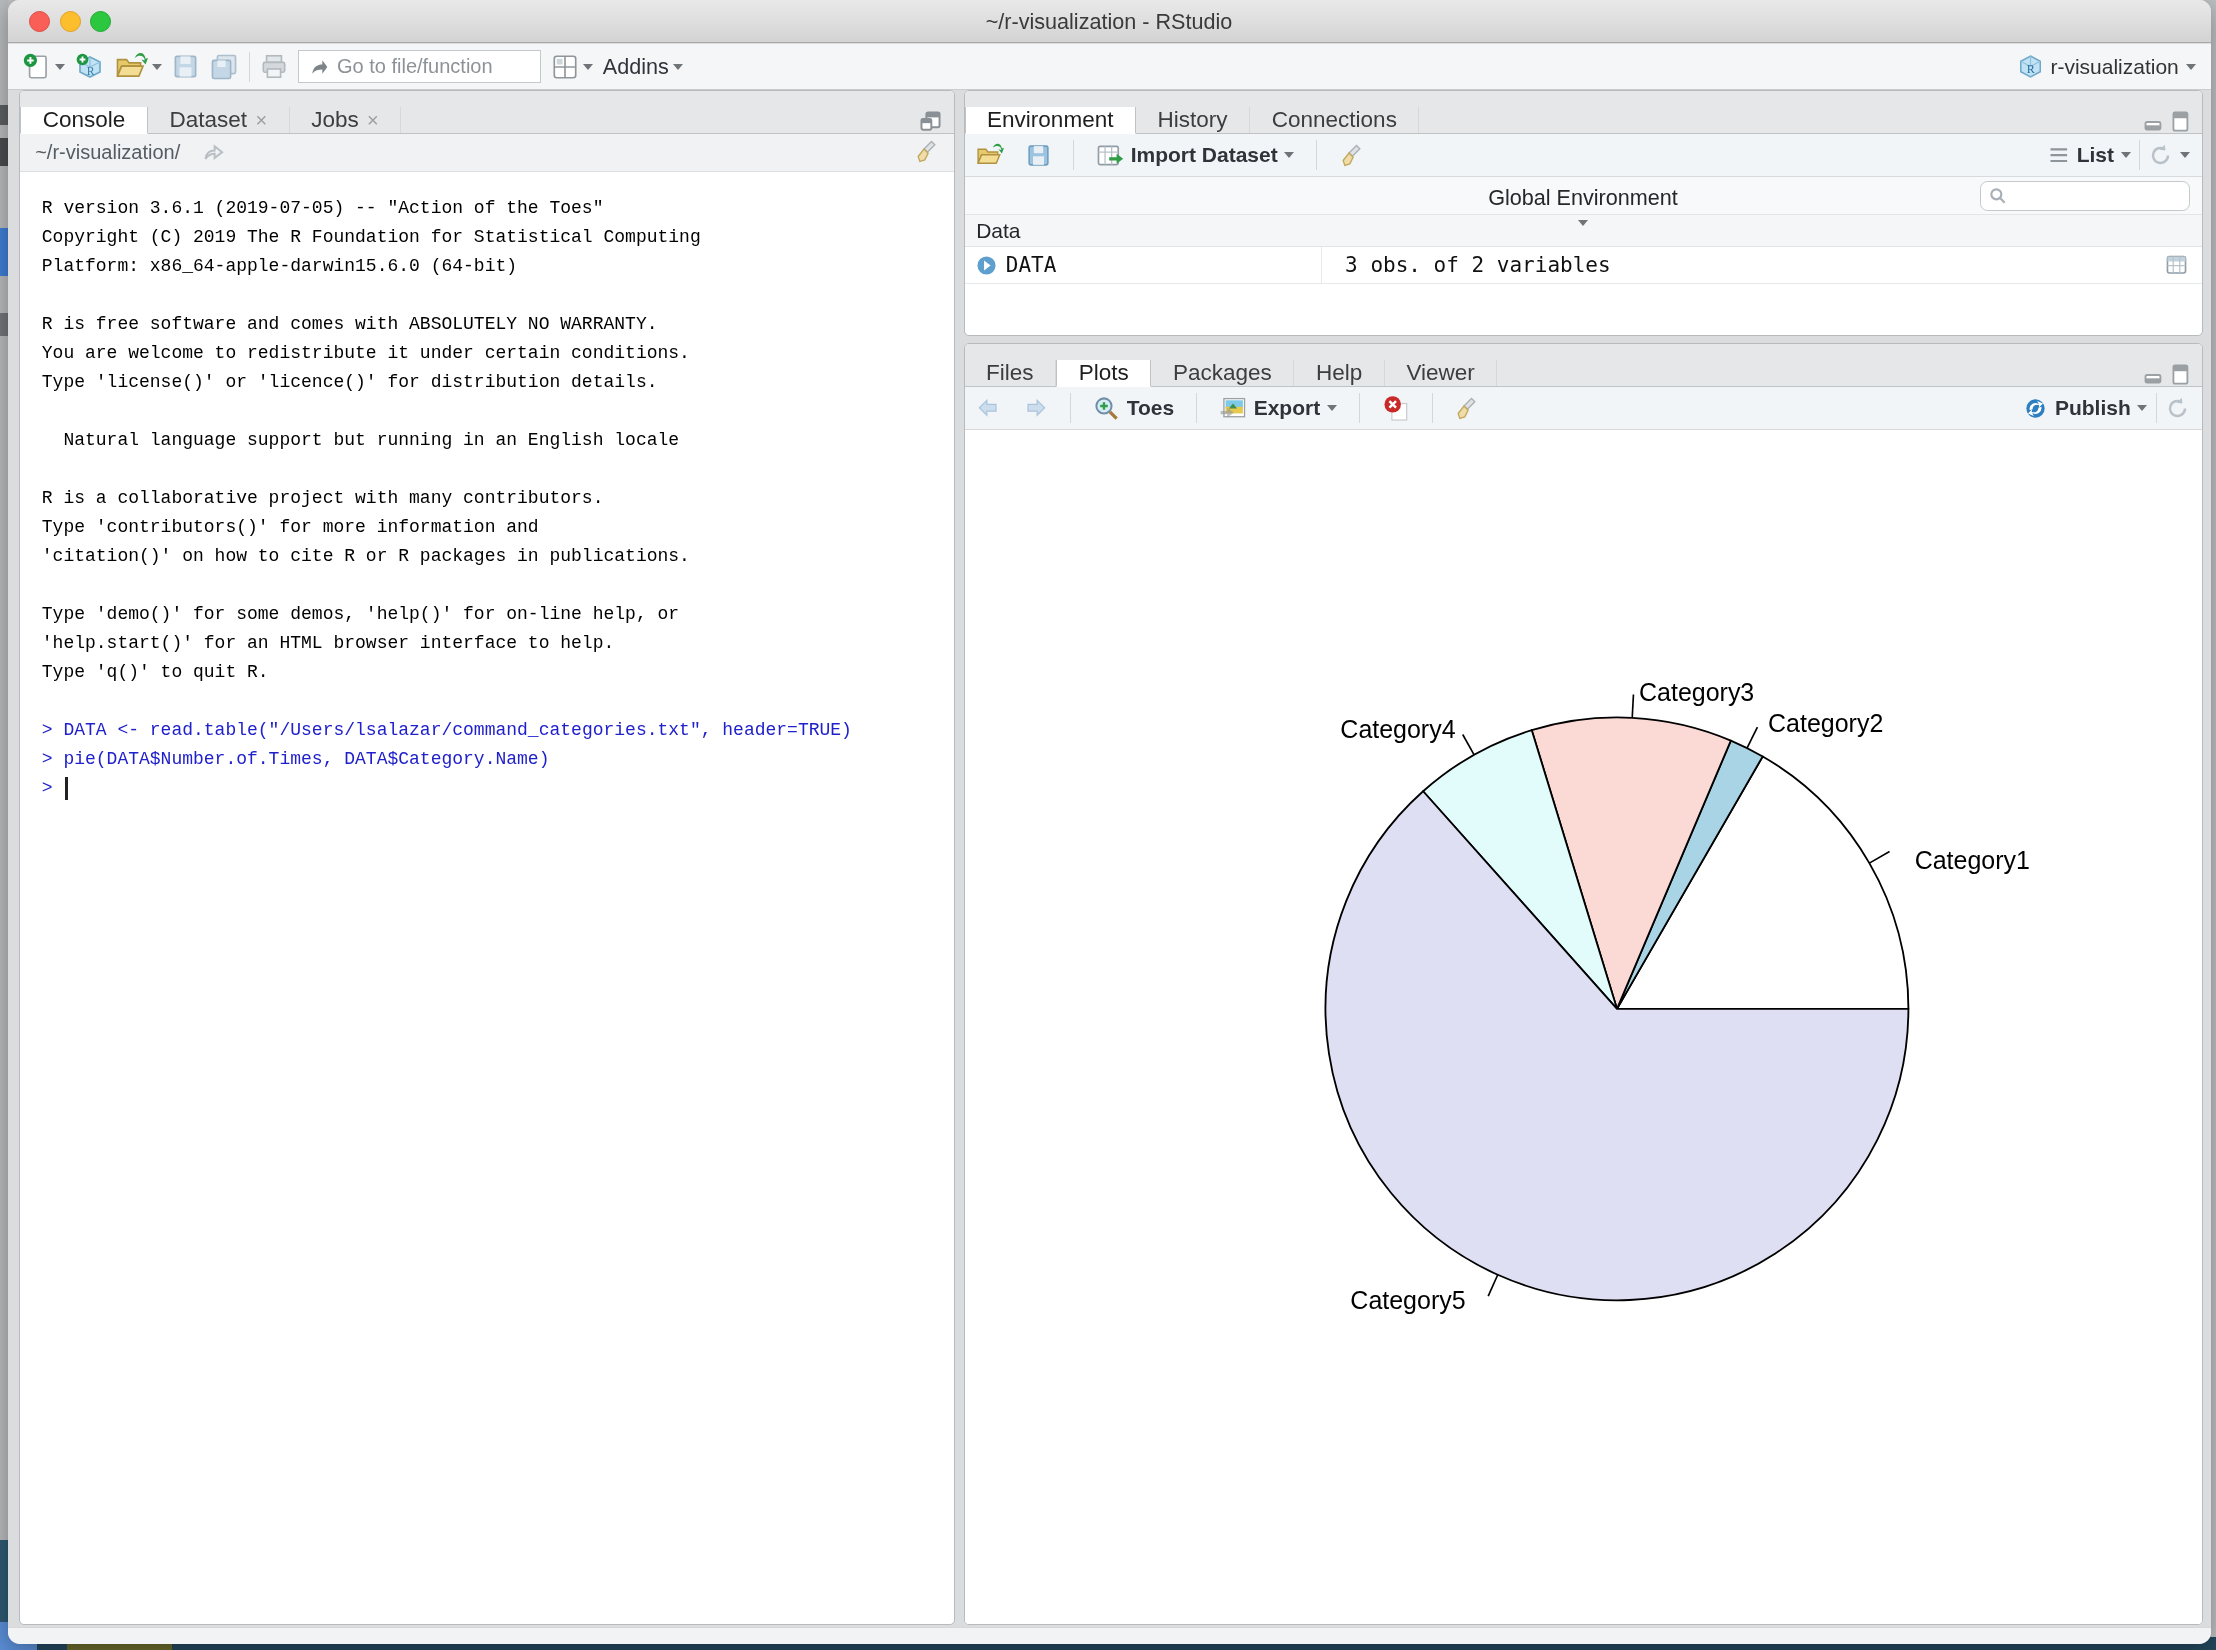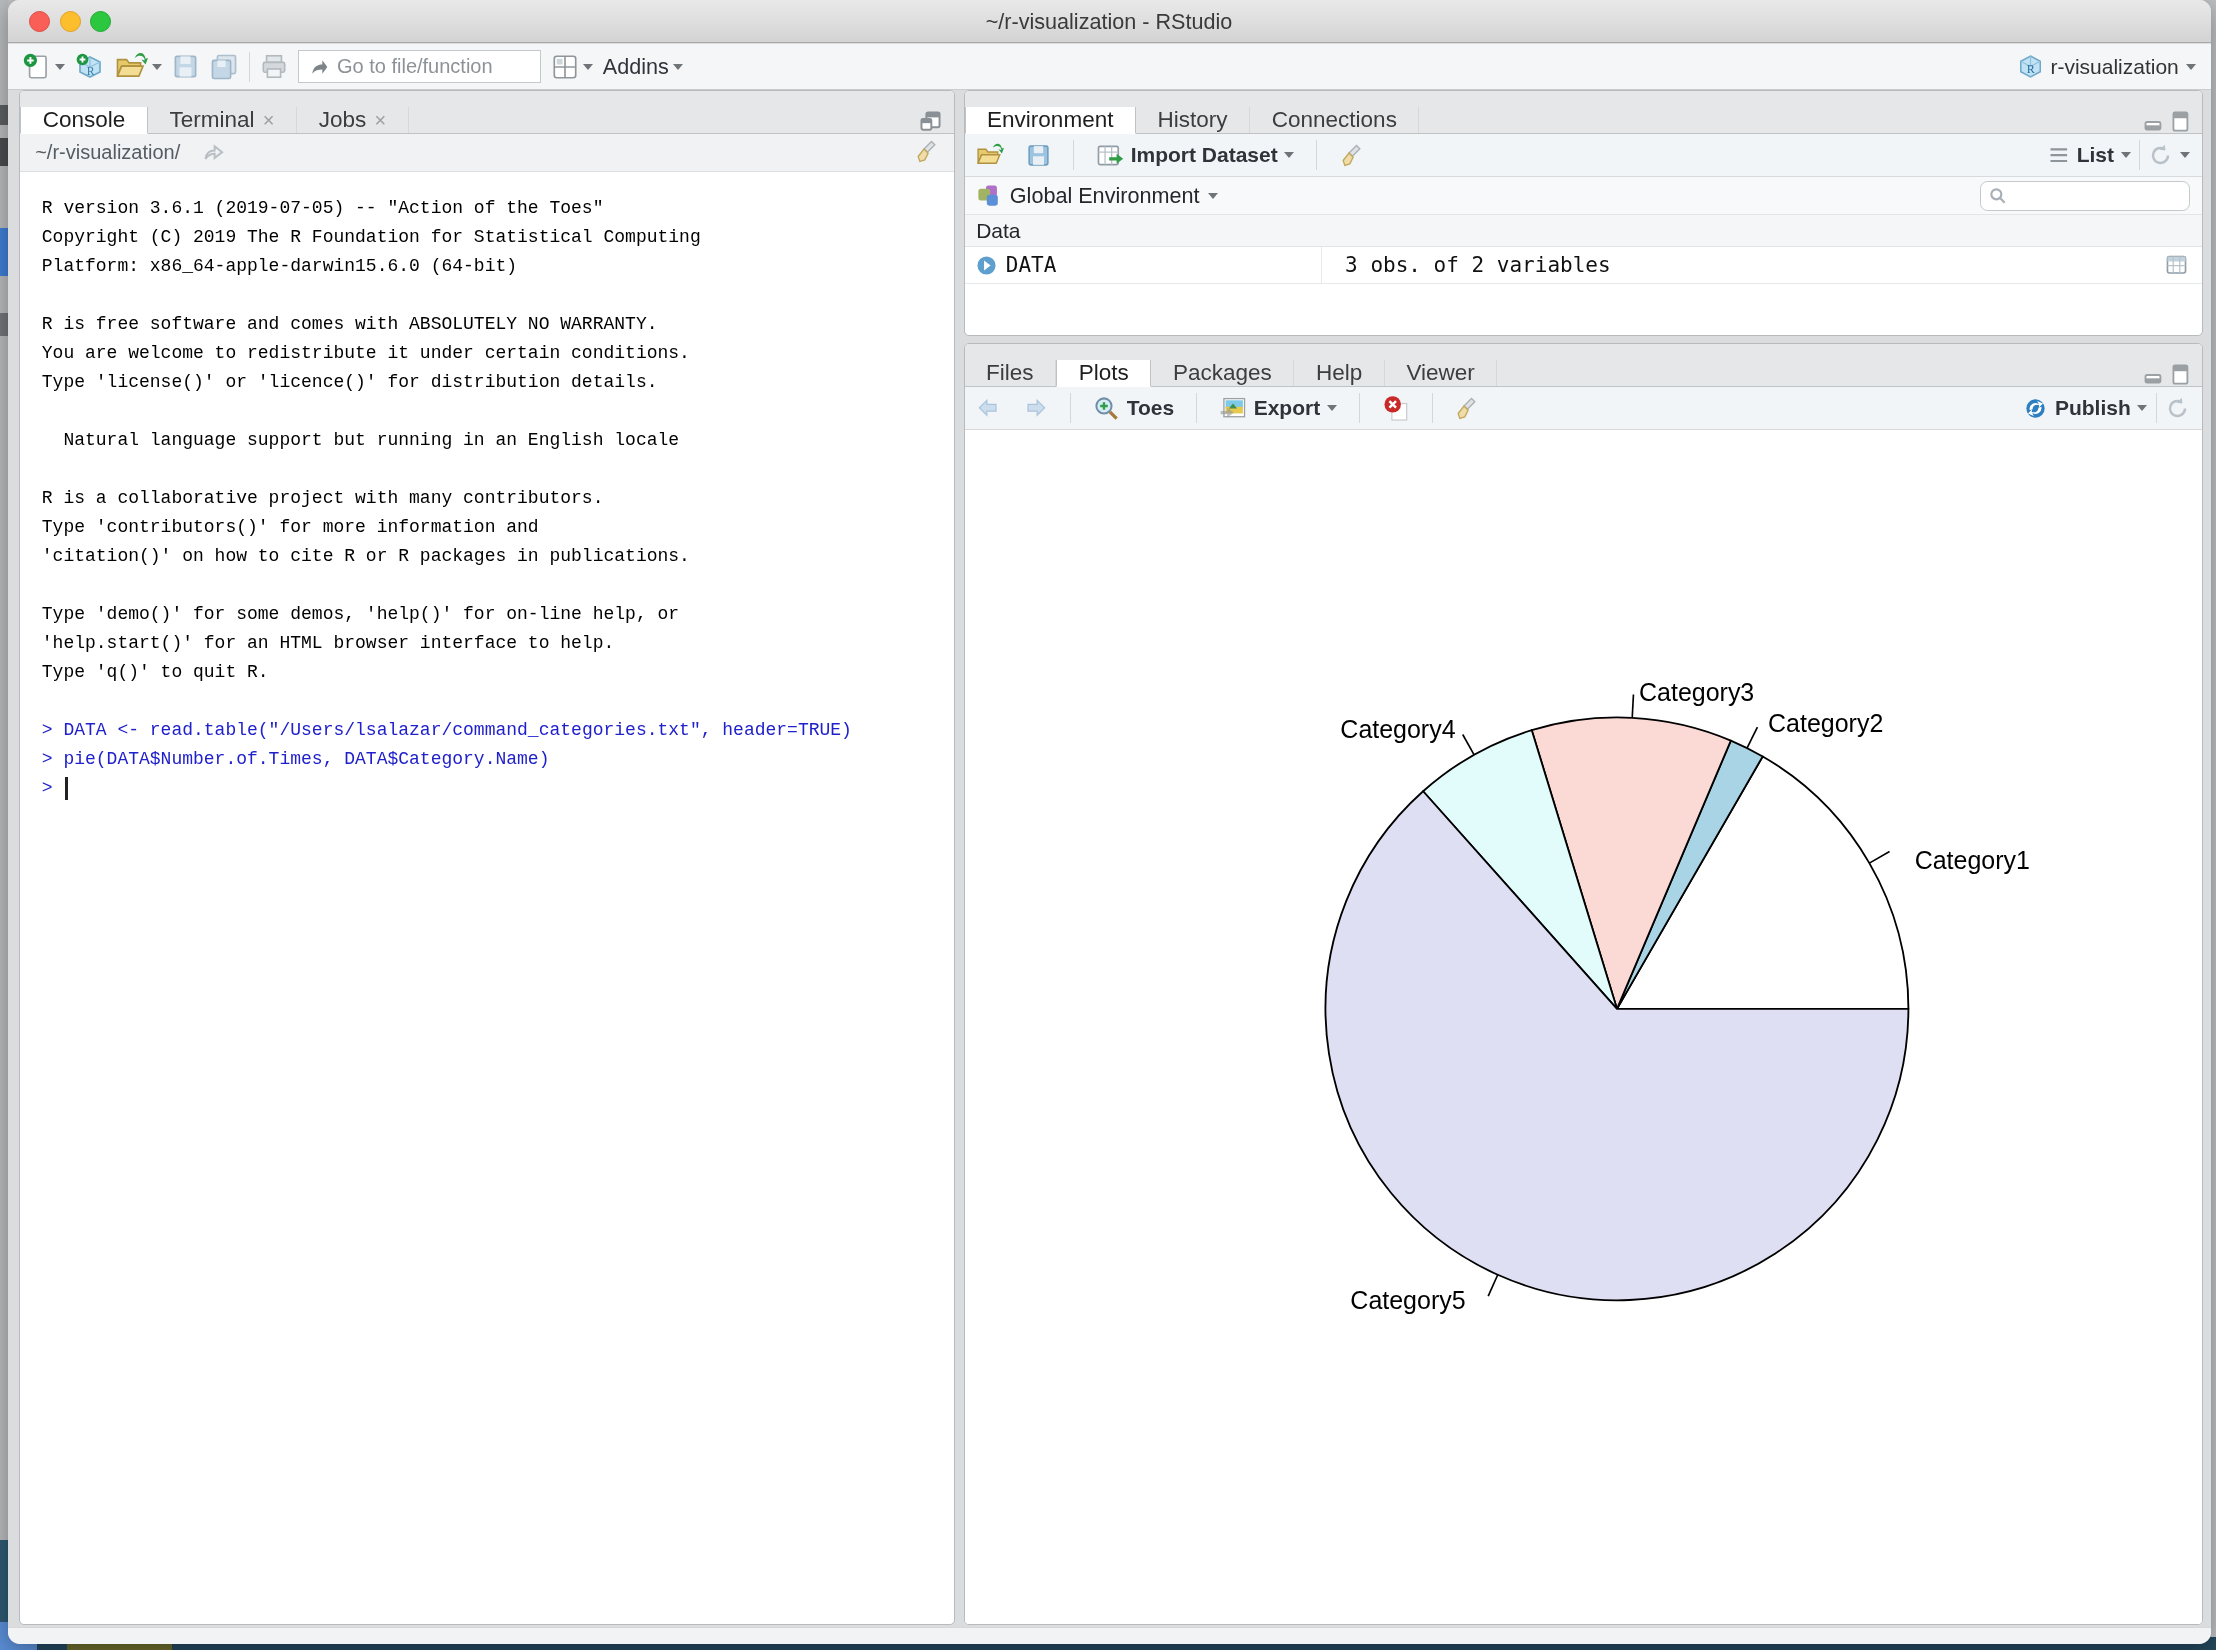--- a/index.html
+++ b/index.html
@@ -70,21 +70,21 @@
                  line-height:29px; color:#000; }
   .console-banner { white-space:pre; }
   .console-cmds { margin-top:29px; }
   .cmd-line { color:#2020cc; white-space:pre; }
   .prompt-line { color:#2020cc; white-space:pre; display:flex; align-items:center; }
   .cursor { display:inline-block; width:2.5px; height:23px; background:#222; margin-left:1.7px; }
 
   
   .env-pane { left:956px; top:90px; width:1239px; height:246px; }
   .genv-row { height:38px; background:#f7f9fa; border-bottom:0.8px solid #e3e5e7; display:flex;
-              align-items:center; padding:0 10px; gap:8.3px; position:relative; }
+              align-items:center; padding:0 10px; gap:8.3px; position:relative;flex-direction:column; }
   .genv-label { font-size:21.6px; color:#24282c; }
   .env-search { position:absolute; right:11.7px; top:4.2px; width:210px; height:30px; background:#fff;
                 border:0.8px solid #c4c8cb; border-radius:7.5px; display:flex; align-items:center; padding:0 6.7px; gap:5px;}
   .env-search input { border:none; outline:none; width:158px; font-size:18.3px; background:transparent;}
   .data-header { height:32px; background:#f4f6f7; border-bottom:0.8px solid #e2e4e6; display:flex;
                  align-items:center; padding:0 11.7px; font-size:21px; color:#23272b; }
   .data-row { height:37px; display:flex; align-items:center; border-bottom:0.8px solid #e6e8ea;
               font-family:"DejaVu Sans Mono", monospace; font-size:21px; color:#111; position:relative; }
   .data-row .expander { margin:0 8.3px 0 10px; }
   .data-name-col { width:321px; }
@@ -205,21 +205,21 @@
         <span class="caret" data-name="project-caret"></span>
       </div>
     </div>
 
     <div class="pane console-pane" data-name="console-pane">
       <div class="tabbar" data-name="console-tabbar">
         <div class="tab active" data-name="tab-console">
           <span data-name="tab-console-label">Console</span>
         </div>
         <div class="tab" data-name="tab-terminal">
-          <span data-name="tab-terminal-label">Terminal</span>
+          <span data-name="tab-terminal-label">Dataset</span>
           <span class="x" data-name="close-terminal-tab-icon">×</span>
         </div>
         <div class="tab" data-name="tab-jobs">
           <span data-name="tab-jobs-label">Jobs</span>
           <span class="x" data-name="close-jobs-tab-icon">×</span>
         </div>
         <div class="tab-tools">
           <svg width="25" height="23" viewBox="0 0 30 28" data-name="maximize-pane-icon">
             <rect x="10" y="3" width="16" height="18" rx="2" fill="#fff" stroke="#8a9095" stroke-width="2.4"></rect>
             <rect x="10" y="3" width="16" height="6" fill="#8a9095"></rect>

